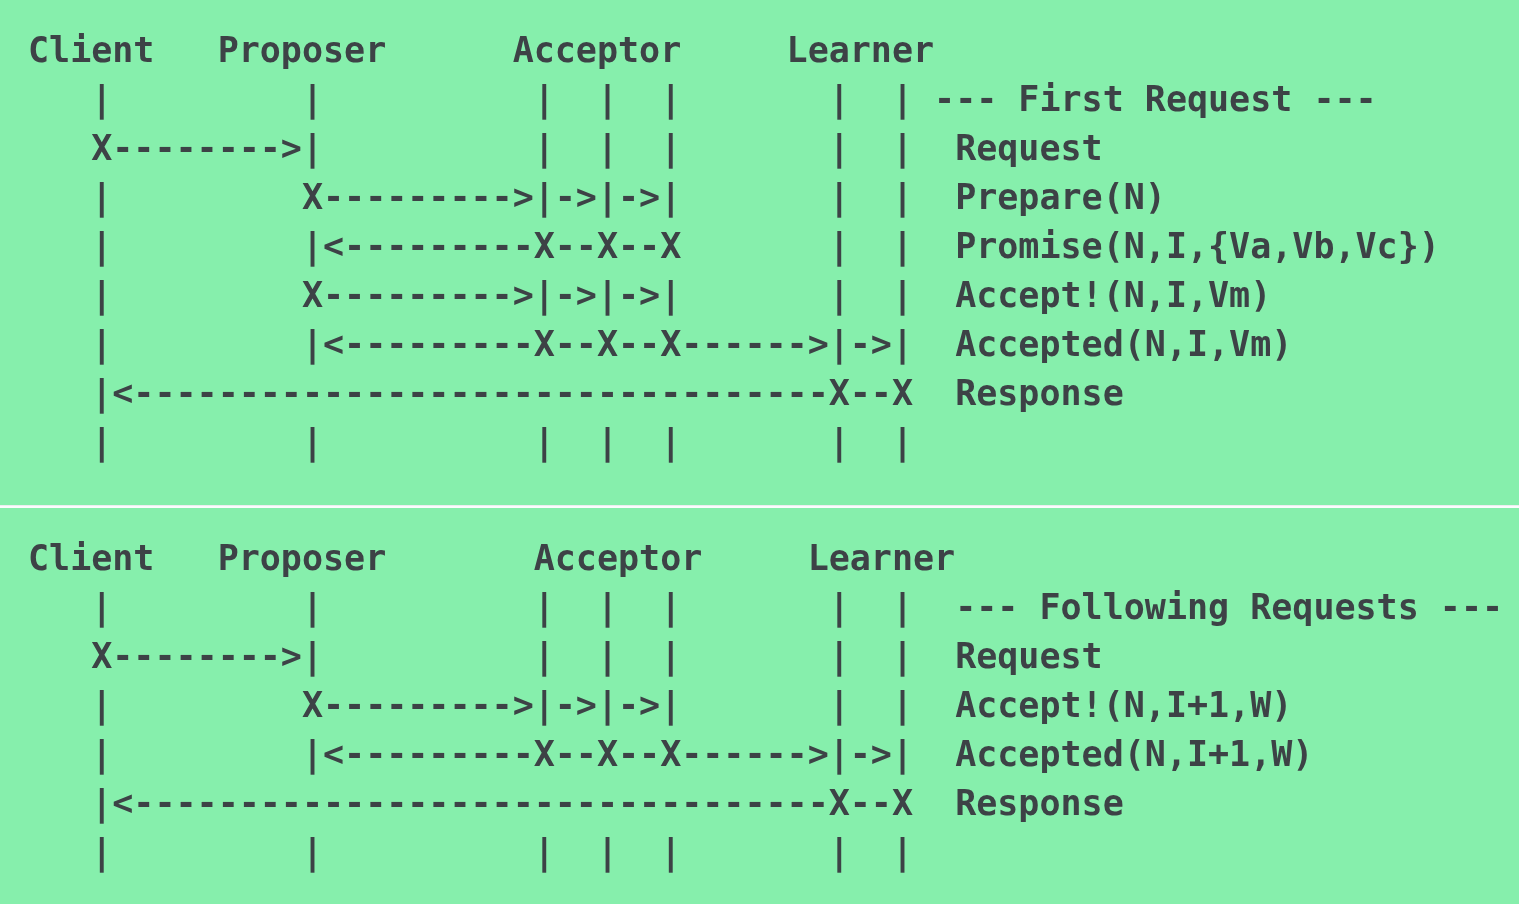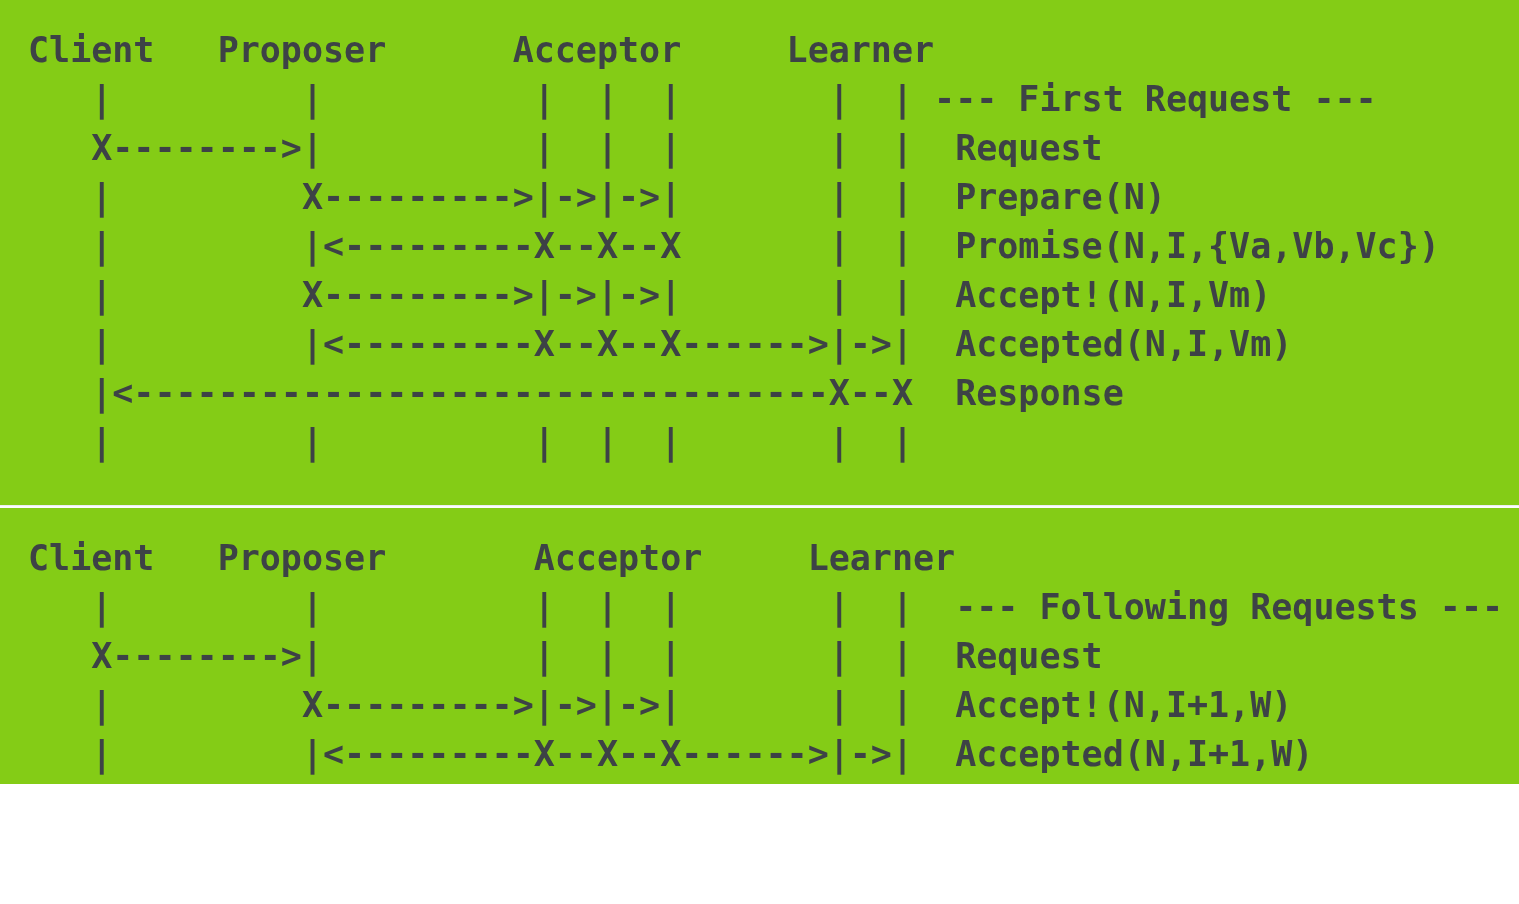--- a/index.html
+++ b/index.html
@@ -2,22 +2,22 @@
 <html><head>
 <meta charset="utf-8">
 <style>
   html, body {
     margin: 0;
     padding: 0;
   }
   .page {
     position: relative;
     width: 1519px;
-    height: 784px;
-    background: #84cc16;
+    height: 904px;
+    background: #86efac;
     overflow: hidden;
     font-family: "DejaVu Sans Mono", "Liberation Mono", monospace;
   }
   pre.ascii-diagram {
     position: absolute;
     margin: 0;
     padding: 0;
     font-family: "DejaVu Sans Mono", "Liberation Mono", monospace;
     font-size: 35px;
     line-height: 49px;

